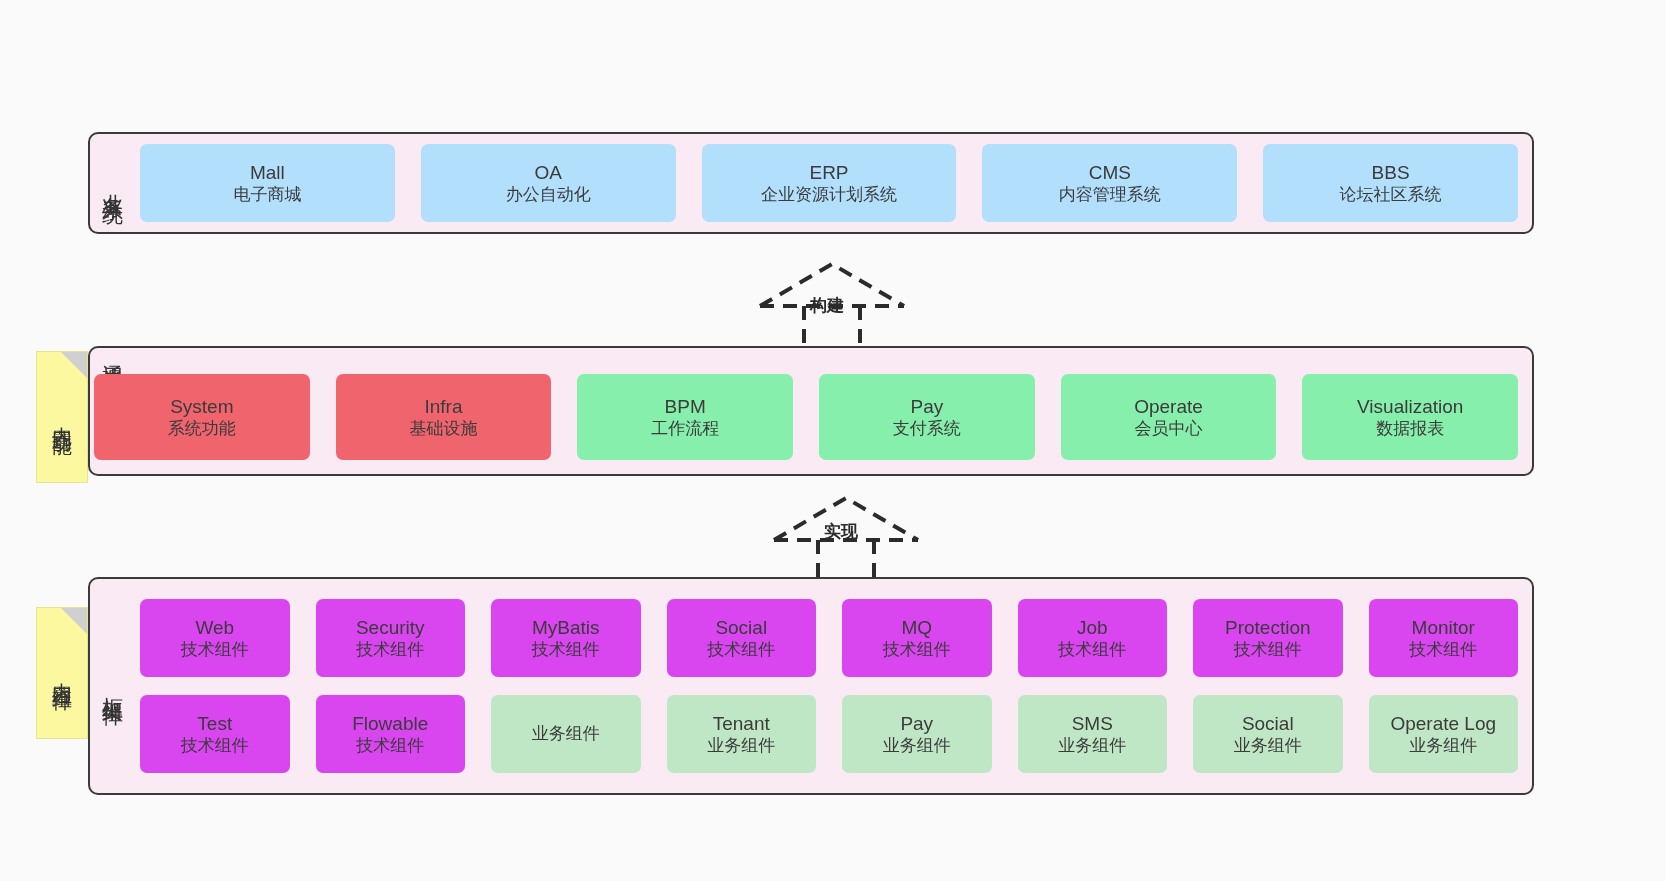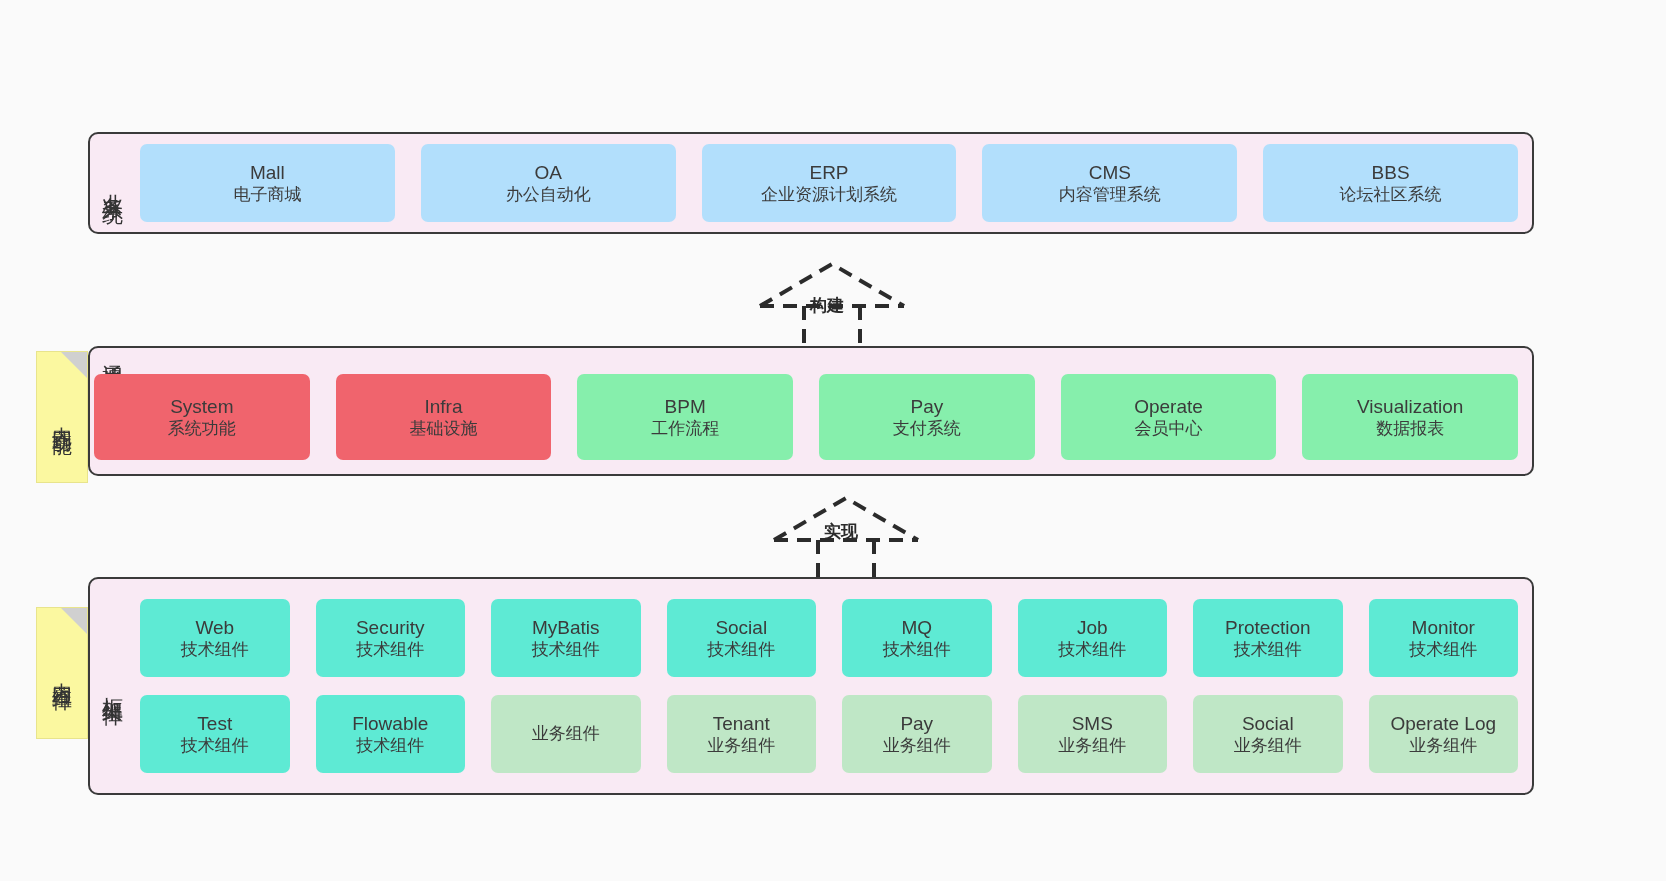--- a/index.html
+++ b/index.html
@@ -108,21 +108,21 @@
   .node .t1 { font-size: 19px; color: #3b3b3b; }
   .node .t2 { font-size: 17px; color: #3b3b3b; }
 
   .h-biz   { height: 78px; }
   .h-mod   { height: 86px; }
   .h-comp  { height: 78px; }
 
   .c-blue        { background: #b2dffc; }
   .c-red         { background: #f0646d; }
   .c-pink        { background: #86efac; }
-  .c-green       { background: #5eead4; text-align: right; }
+  .c-green       { background: #d946ef; text-align: right; }
   .c-lightgreen  { background: #bfe7c6; }
 
   
   .conn {
     position: absolute;
     font-weight: bold;
   }
   .conn-label {
     position: absolute;
     font-size: 17px;

